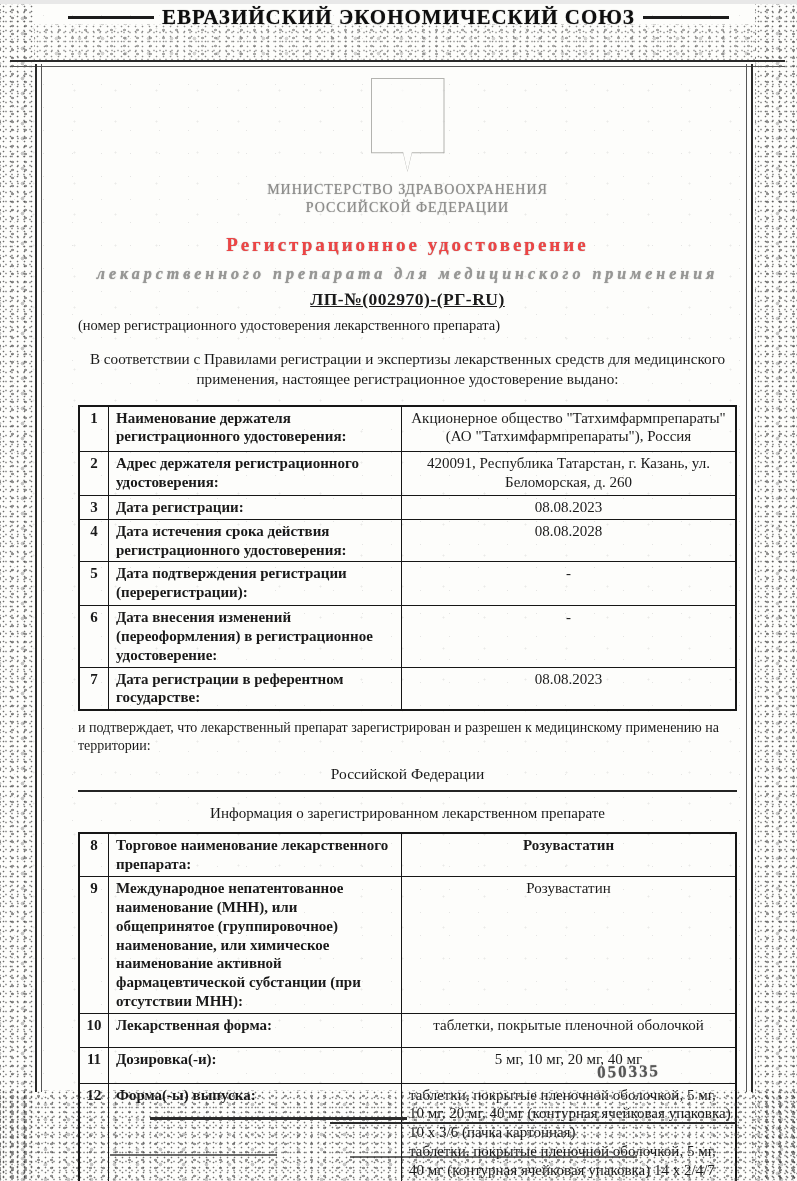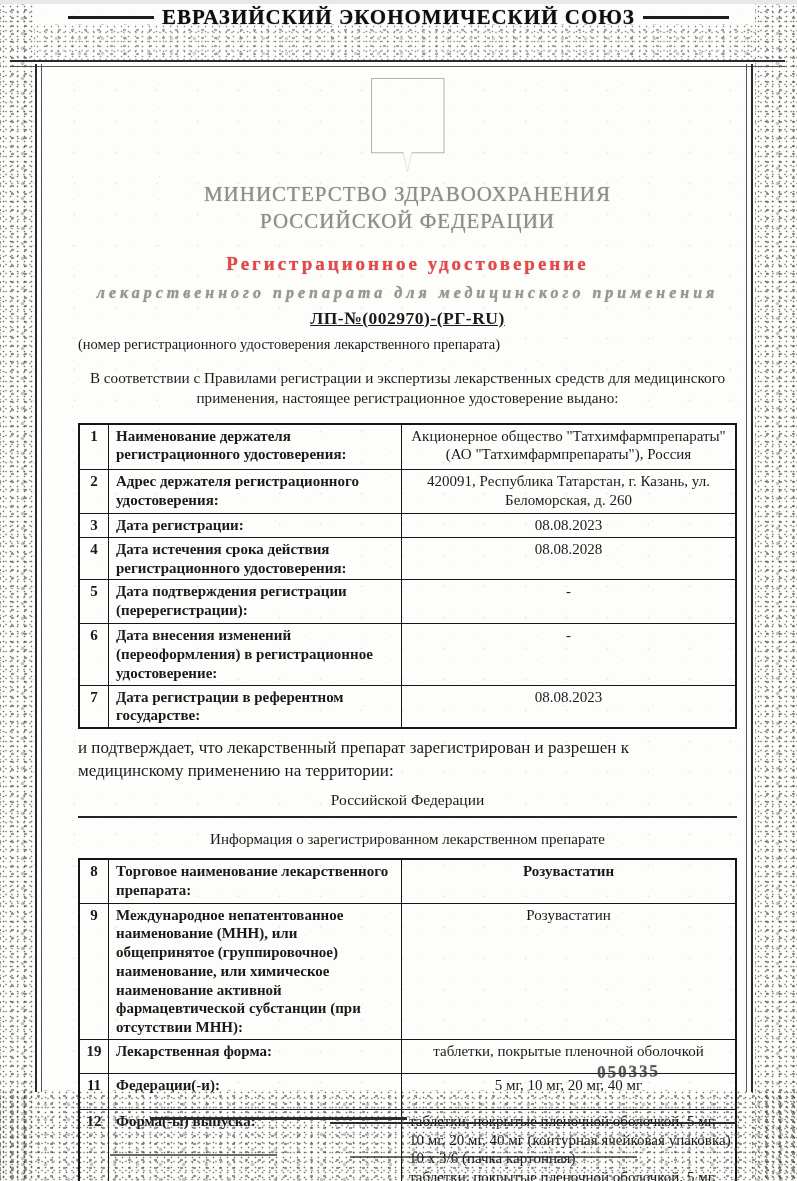--- a/index.html
+++ b/index.html
@@ -54,42 +54,42 @@
   .shield-wrap{display:flex;justify-content:center;margin-top:12px;}
   .shield{
     width:74px;height:94px;background:#9a9a96;opacity:.75;
     clip-path:polygon(0 0,100% 0,100% 80%,56% 80%,50% 100%,44% 80%,0 80%);
     position:relative;
   }
   .shield .inner{
     position:absolute;inset:1px;background:#fdfdfb;
     clip-path:polygon(0 0,100% 0,100% 79.5%,56% 79.5%,50% 100%,44% 79.5%,0 79.5%);
   }
-  .ministry{margin-top:9px;text-align:center;color:#8d8d8b;font-size:21px;
+  .ministry{margin-top:9px;text-align:center;color:#8d8d8b;font-size:14px;
     line-height:1.3;letter-spacing:1px;text-shadow:0 0 1px rgba(120,120,120,.7);}
   .cert-t1{margin-top:17px;text-align:center;color:#ef4444;font-weight:bold;
     font-size:19px;letter-spacing:3px;text-shadow:0 0 1px rgba(110,110,110,.8);}
   .cert-t2{margin-top:9px;text-align:center;color:#98989а;color:#979795;font-weight:bold;
     font-size:16px;letter-spacing:4px;text-shadow:0 0 1px rgba(110,110,110,.8);font-style:italic;}
   .cert-no{margin-top:6px;text-align:center;font-weight:bold;font-size:17.5px;
     text-decoration:underline;letter-spacing:.5px;}
   .cert-no-caption{margin-top:7px;text-align:left;font-size:14.5px;}
   .intro{margin-top:15px;text-align:center;font-size:15.2px;line-height:1.32;}
   
   table{width:100%;border-collapse:collapse;border:2px solid #161616;table-layout:fixed;
     margin-top:15px;}
   td{border:1px solid #161616;vertical-align:top;padding:2px 7px;font-size:15px;line-height:1.25;}
   td.num{width:24px;text-align:center;font-weight:bold;padding:2px 2px;}
   td.label{width:278px;font-weight:bold;}
   td.value{text-align:center;}
   td.value.vleft{text-align:left;padding-right:3px;}
   tr.h46{height:46px;} tr.h44{height:44px;} tr.h22{height:22px;} tr.h38{height:38px;}
   tr.h52{height:52px;} tr.h42{height:42px;} tr.h112{height:112px;} tr.h34{height:34px;}
   tr.h36{height:36px;} tr.h150{height:150px;}
-  .confirm{margin-top:8px;font-size:17px;line-height:1.32;text-align:left;}
+  .confirm{margin-top:8px;font-size:14px;line-height:1.32;text-align:left;}
   .territory{margin-top:9px;text-align:center;font-size:15.5px;}
   .sep-line{margin-top:7px;border-top:2px solid #242424;}
   .territory-caption{margin-top:7px;text-align:center;font-size:15px;}
   .info-heading{margin-top:13px;text-align:center;font-size:15px;}
   table.second{margin-top:10px;}
   .form-line{margin:0;}
   
   .stamp{
     position:absolute;left:597px;top:1058px;z-index:5;
     font-size:17px;font-weight:bold;letter-spacing:2px;color:#3a3a3a;
@@ -186,27 +186,27 @@
         <td class="num">8</td>
         <td class="label">Торговое наименование лекарственного препарата:</td>
         <td class="value" style="font-weight:bold;">Розувастатин</td>
       </tr>
       <tr class="h112">
         <td class="num">9</td>
         <td class="label">Международное непатентованное наименование (МНН), или общепринятое (группировочное) наименование, или химическое наименование активной фармацевтической субстанции (при отсутствии МНН):</td>
         <td class="value">Розувастатин</td>
       </tr>
       <tr class="h34">
-        <td class="num">19</td>
+        <td class="num">10</td>
         <td class="label">Лекарственная форма:</td>
         <td class="value">таблетки, покрытые пленочной оболочкой</td>
       </tr>
       <tr class="h36">
         <td class="num">11</td>
-        <td class="label">Федерации(-и):</td>
+        <td class="label">Дозировка(-и):</td>
         <td class="value">5 мг, 10 мг, 20 мг, 40 мг</td>
       </tr>
       <tr class="h150">
         <td class="num">12</td>
         <td class="label">Форма(-ы) выпуска:</td>
         <td class="value vleft">
           <p class="form-line">таблетки, покрытые пленочной оболочкой, 5 мг, 10 мг, 20 мг, 40 мг (контурная ячейковая упаковка) 10 х 3/6 (пачка картонная)</p>
           <p class="form-line">таблетки, покрытые пленочной оболочкой, 5 мг, 40 мг (контурная ячейковая упаковка) 14 х 2/4/7 (пачка картонная)</p>
 
         </td>

